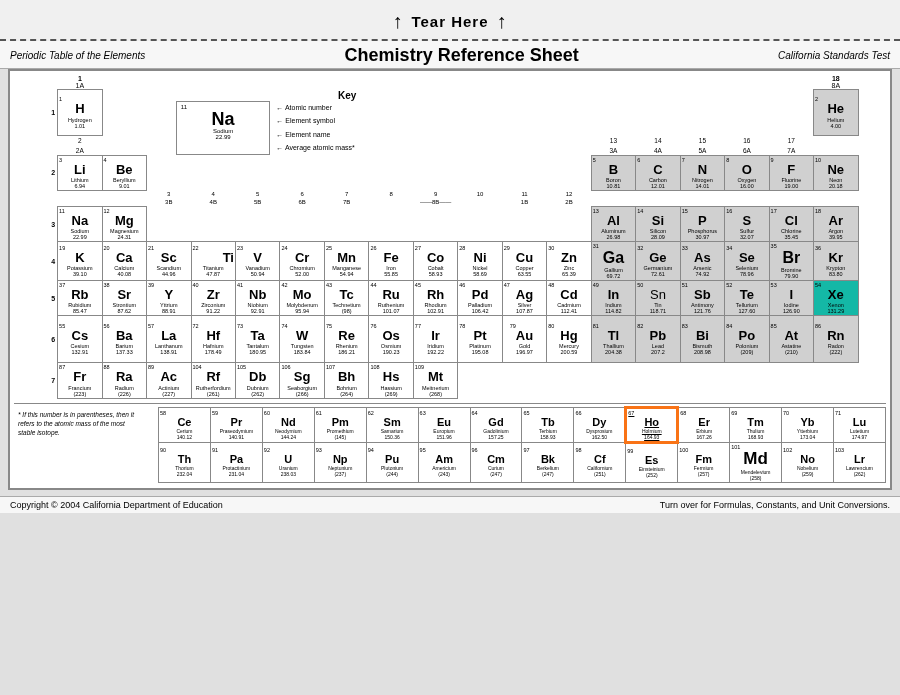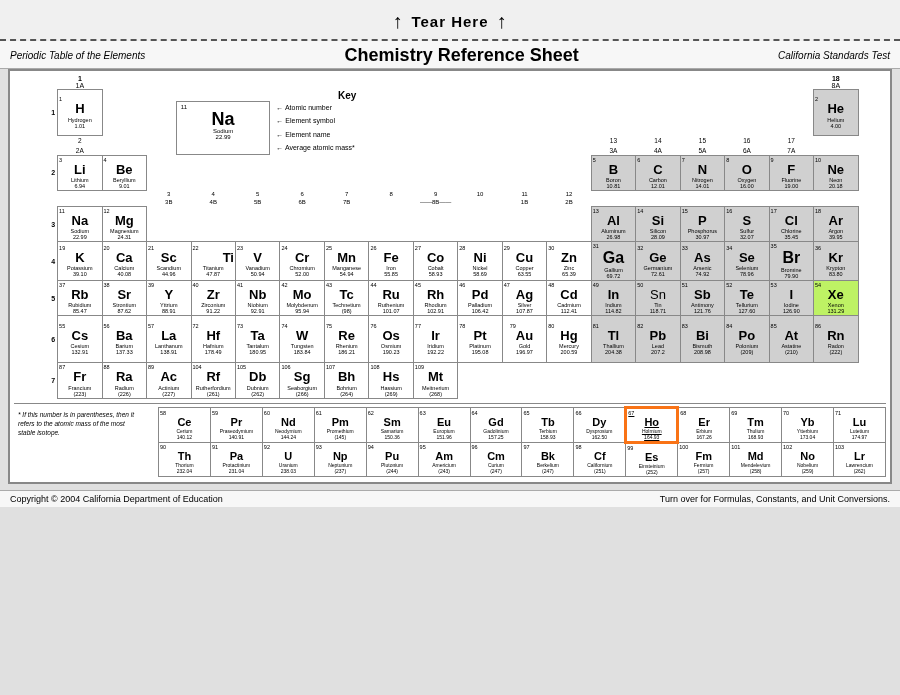--- a/index.html
+++ b/index.html
@@ -531,21 +531,21 @@
           <div style="font-size:13px;font-weight:bold;line-height:1.1;">Te</div>
           <div style="font-size:5.5px;">Tellurium</div>
           <div style="font-size:5.5px;">127.60</div>
         </td>
         <td style="border:1px solid #888;text-align:center;padding:1px;background:#d0d0d0;">
           <div style="font-size:5.5px;text-align:left;">53</div>
           <div style="font-size:13px;font-weight:bold;line-height:1.1;">I</div>
           <div style="font-size:5.5px;">Iodine</div>
           <div style="font-size:5.5px;">126.90</div>
         </td>
-        <td style="border:1px solid #888;text-align:center;padding:1px;background:#bef264;">
+        <td style="border:1px solid #888;text-align:center;padding:1px;background:#14b8a6;">
           <div style="font-size:5.5px;text-align:left;">54</div>
           <div style="font-size:13px;font-weight:bold;line-height:1.1;">Xe</div>
           <div style="font-size:5.5px;">Xenon</div>
           <div style="font-size:5.5px;">131.29</div>
         </td>
       </tr>
 
       <tr>
         <td style="text-align:right;font-size:7px;font-weight:bold;border:none;padding-right:2px;">6</td>
         <td style="border:1px solid #888;text-align:center;padding:1px;">
@@ -877,21 +877,21 @@
               <div style="font-size:5px;">(252)</div>
             </td>
             <td style="border:1px solid #888;text-align:center;padding:1px;">
               <div style="font-size:5.5px;text-align:left;">100</div>
               <div style="font-size:11px;font-weight:bold;line-height:1.1;">Fm</div>
               <div style="font-size:5px;">Fermium</div>
               <div style="font-size:5px;">(257)</div>
             </td>
             <td style="border:1px solid #888;text-align:center;padding:1px;">
               <div style="font-size:5.5px;text-align:left;">101</div>
-              <div style="font-size:11px;font-weight:bold;line-height:1.1;">Md</div>
+              <div style="font-size:17px;font-weight:bold;line-height:1.1;">Md</div>
               <div style="font-size:5px;">Mendelevium</div>
               <div style="font-size:5px;">(258)</div>
             </td>
             <td style="border:1px solid #888;text-align:center;padding:1px;">
               <div style="font-size:5.5px;text-align:left;">102</div>
               <div style="font-size:11px;font-weight:bold;line-height:1.1;">No</div>
               <div style="font-size:5px;">Nobelium</div>
               <div style="font-size:5px;">(259)</div>
             </td>
             <td style="border:1px solid #888;text-align:center;padding:1px;">

